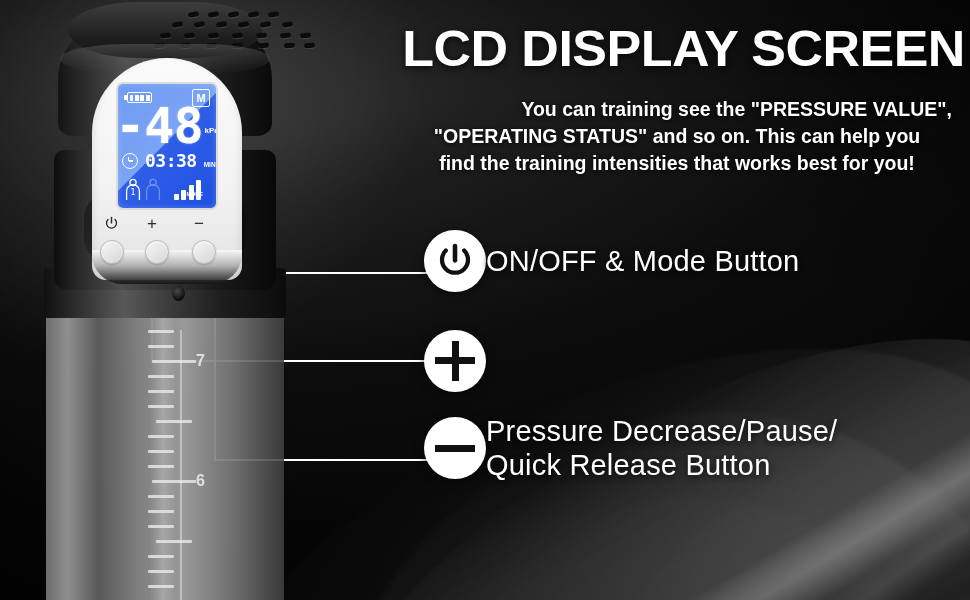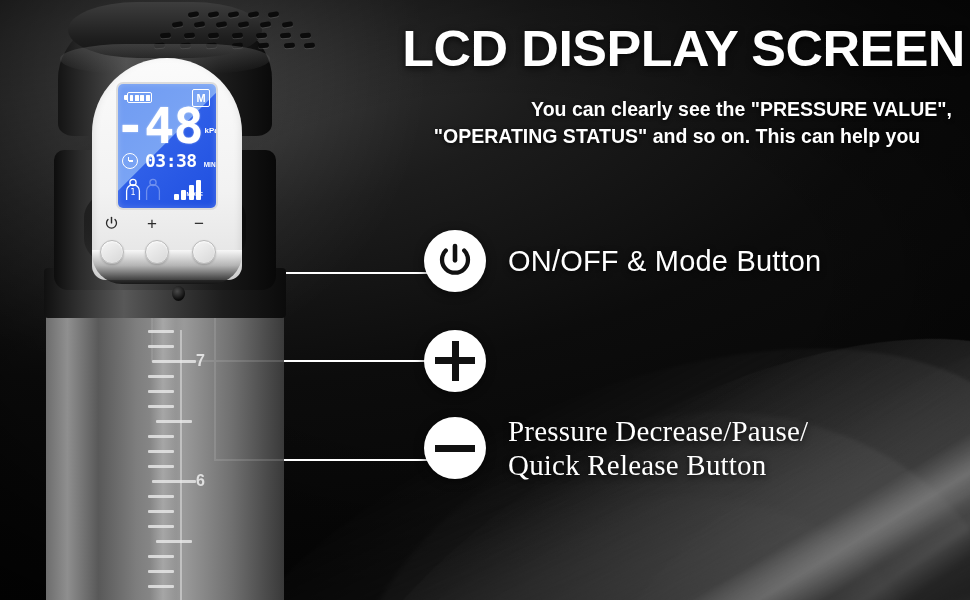--- a/index.html
+++ b/index.html
@@ -50,30 +50,30 @@
   .paragraph{position:absolute;left:396px;top:96px;width:562px;
     color:#fff;font-size:19.5px;line-height:27px;font-weight:700;
     text-align:center;text-shadow:0 1px 4px rgba(0,0,0,.8);
   }
   .paragraph .pline{display:block;}
   .pl1{text-align:right;padding-right:6px;}
   .pl2{text-align:center;}
   .pl3{text-align:center;}
 
   
-  .callout{position:absolute;display:flex;align-items:center;gap:22px;}
+  .callout{position:absolute;display:flex;align-items:center;}
   .co-icon{width:62px;height:62px;border-radius:50%;background:#fff;
     display:flex;align-items:center;justify-content:center;flex:0 0 auto;
     box-shadow:0 2px 10px rgba(0,0,0,.55);}
   .co-label{color:#fff;font-size:29px;font-weight:400;line-height:34px;
     letter-spacing:.2px;text-shadow:0 2px 6px rgba(0,0,0,.8);white-space:pre-line;}
 
   .co-power{left:424px;top:230px;}
   .co-plus{left:424px;top:330px;}
-  .co-minus{left:424px;top:414px;font-family:Liberation Serif, serif;}
+  .co-minus{left:424px;top:414px;}
 
   .plus-glyph{position:relative;width:40px;height:40px;}
   .plus-glyph::before,.plus-glyph::after{content:"";position:absolute;background:#111;}
   .plus-glyph::before{left:0;top:16px;width:40px;height:7px;}
   .plus-glyph::after{left:16.5px;top:0;width:7px;height:40px;}
   .minus-glyph{width:40px;height:7px;background:#111;}
 
   
   .leader{position:absolute;background:#ffffff;}
   .lv{width:2px;}
@@ -351,22 +351,23 @@
 
       <span class="btn" style="left:0px;top:24px;"></span>
       <span class="btn" style="left:45px;top:24px;"></span>
       <span class="btn" style="left:92px;top:24px;"></span>
     </div>
   </div>
 
   <div class="headline">LCD DISPLAY SCREEN</div>
 
   <div class="paragraph">
-    <span class="pline pl1">You can clearly see the "PRESSURE VALUE",</span>
+    <span class="pline pl1">You can training see the "PRESSURE VALUE",</span>
     <span class="pline pl2">"OPERATING STATUS" and so on. This can help you</span>
+    <span class="pline pl3">find the training intensities that works best for you!</span>
   </div>
 
   <div class="callout co-power">
     <span class="co-icon">
       <svg viewBox="0 0 24 24" width="38" height="38">
         <path d="M12 2.6 V11.6" stroke="#111" stroke-width="2.9" stroke-linecap="round" fill="none"></path>
         <path d="M6.2 5.4 a8.2 8.2 0 1 0 11.6 0" stroke="#111" stroke-width="2.7" fill="none" stroke-linecap="round"></path>
       </svg>
     </span>
     <span class="co-label">ON/OFF &amp; Mode Button</span>

